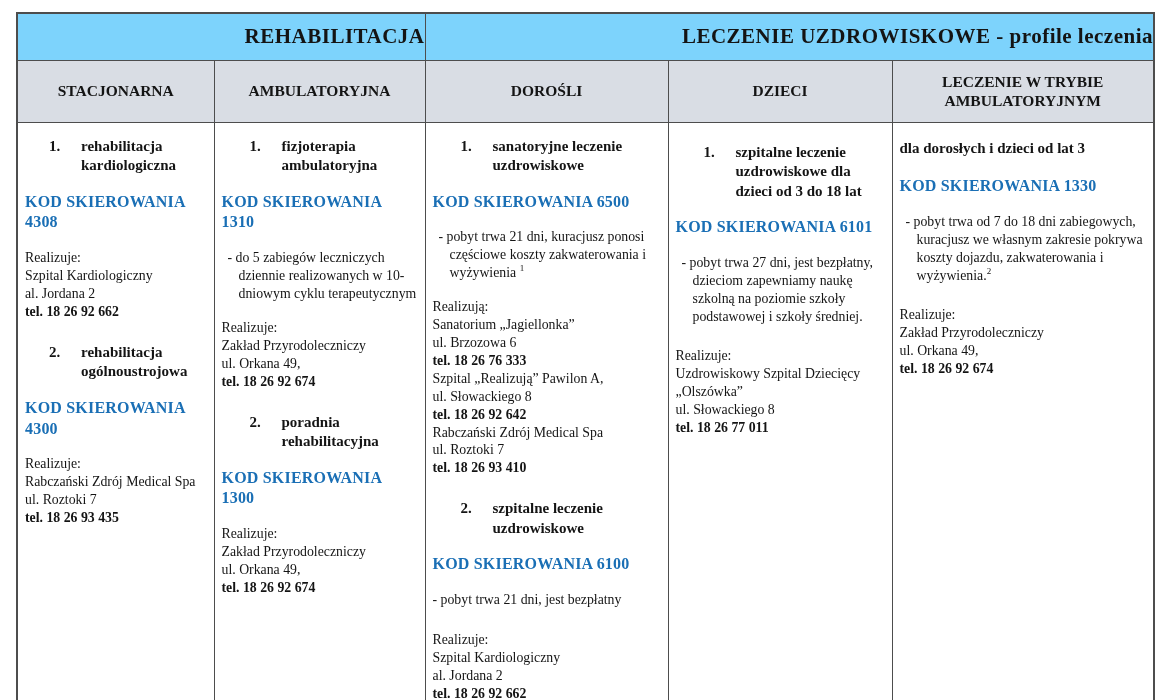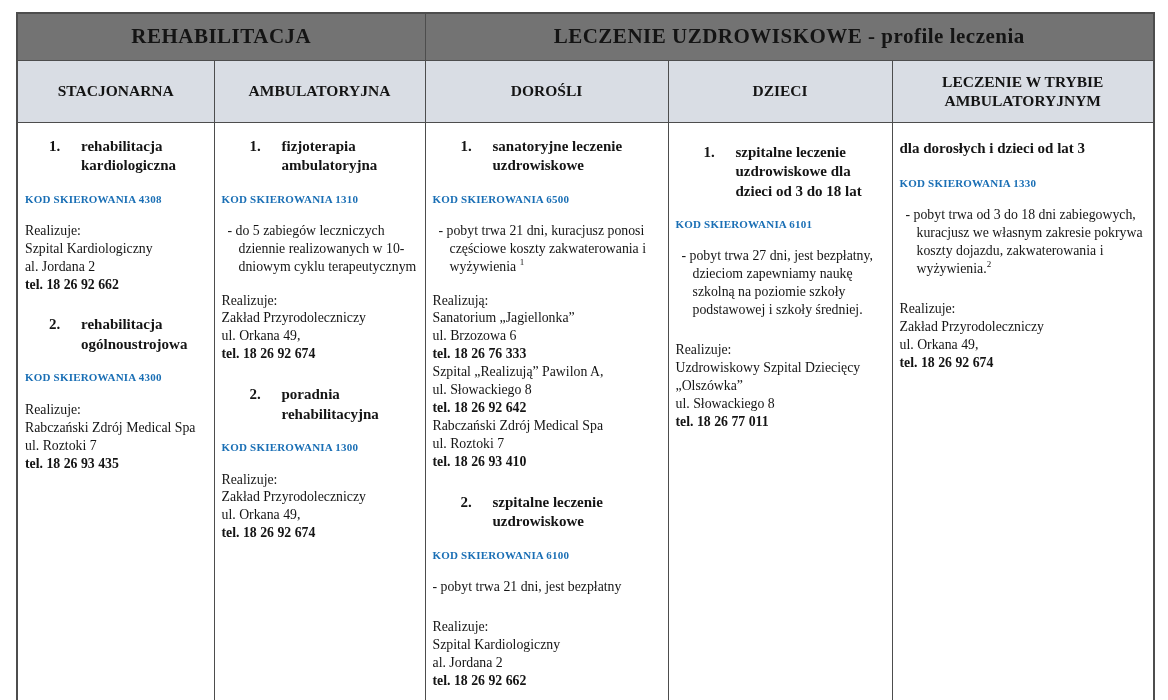--- a/index.html
+++ b/index.html
@@ -9,41 +9,41 @@
     font-family: "Liberation Serif", "DejaVu Serif", serif;
     color: #141414;
   }
   .sheet { position: absolute; left: 16px; top: 12px; width: 1137px; }
   table.main {
     border-collapse: collapse; table-layout: fixed; width: 1137px;
     border: 2px solid #4d4d4d;
   }
   th, td { border: 1px solid #4d4d4d; }
   th.group {
-    background: #737373; height: 47px; font-size: 21px; font-weight: bold;
-    text-align: center; letter-spacing: 0.5px;
+    background: #7dd3fc; height: 47px; font-size: 21px; font-weight: bold;
+    text-align: right; letter-spacing: 0.5px;
   }
   th.colhead {
     background: #d9dde4; height: 62px; font-size: 15.5px; font-weight: bold;
     text-align: center; padding: 0 8px; line-height: 1.25;
   }
   td.body-cell {
     background: #ffffff; vertical-align: top; height: 553px;
     padding: 14px 7px 10px 7px; font-size: 13.8px; line-height: 1.3;
   }
   
   .item { display: flex; font-weight: bold; font-size: 15px; line-height: 1.3; margin-bottom: 16px; }
   .item .num { flex: none; width: 18px; margin-right: 14px; }
   .item .t { flex: 1; }
   .ml1 { margin-left: 24px; }
   .ml2 { margin-left: 28px; }
   .gap-top { margin-top: 22px; }
   
   .kod {
-    color: #1a6fb5; font-weight: bold; font-size: 11px;
+    color: #1a6fb5; font-weight: bold; font-size: 16px;
     margin: 0 0 16px 0; letter-spacing: 0.2px;
   }
   .kod.center { }
   
   .note { padding-left: 17px; text-indent: -11px; margin-bottom: 16px; }
   .note-center { margin: 4px 0 22px 0; }
   sup { font-size: 9px; vertical-align: super; line-height: 0; }
   
   .block { margin-bottom: 16px; }
   .line { display: block; }
@@ -171,21 +171,21 @@
           <span class="line">Realizuje:</span>
           <span class="line">Uzdrowiskowy Szpital Dziecięcy „Olszówka”</span>
           <span class="line">ul. Słowackiego 8</span>
           <span class="line tel">tel. 18 26 77 011</span>
         </div>
       </td>
 
       <td class="body-cell">
         <div class="title-center">dla dorosłych i dzieci od lat 3</div>
         <div class="kod">KOD SKIEROWANIA 1330</div>
-        <div class="note"><span>- pobyt trwa od 3 do 18 dni zabiegowych, kuracjusz we własnym zakresie pokrywa koszty dojazdu, zakwaterowania i wyżywienia.</span><sup>2</sup></div>
+        <div class="note"><span>- pobyt trwa od 7 do 18 dni zabiegowych, kuracjusz we własnym zakresie pokrywa koszty dojazdu, zakwaterowania i wyżywienia.</span><sup>2</sup></div>
         <div class="block" style="margin-top:22px;">
           <span class="line">Realizuje:</span>
           <span class="line">Zakład Przyrodoleczniczy</span>
           <span class="line">ul. Orkana 49,</span>
           <span class="line tel">tel. 18 26 92 674</span>
         </div>
       </td>
 
     </tr>
   </tbody>

